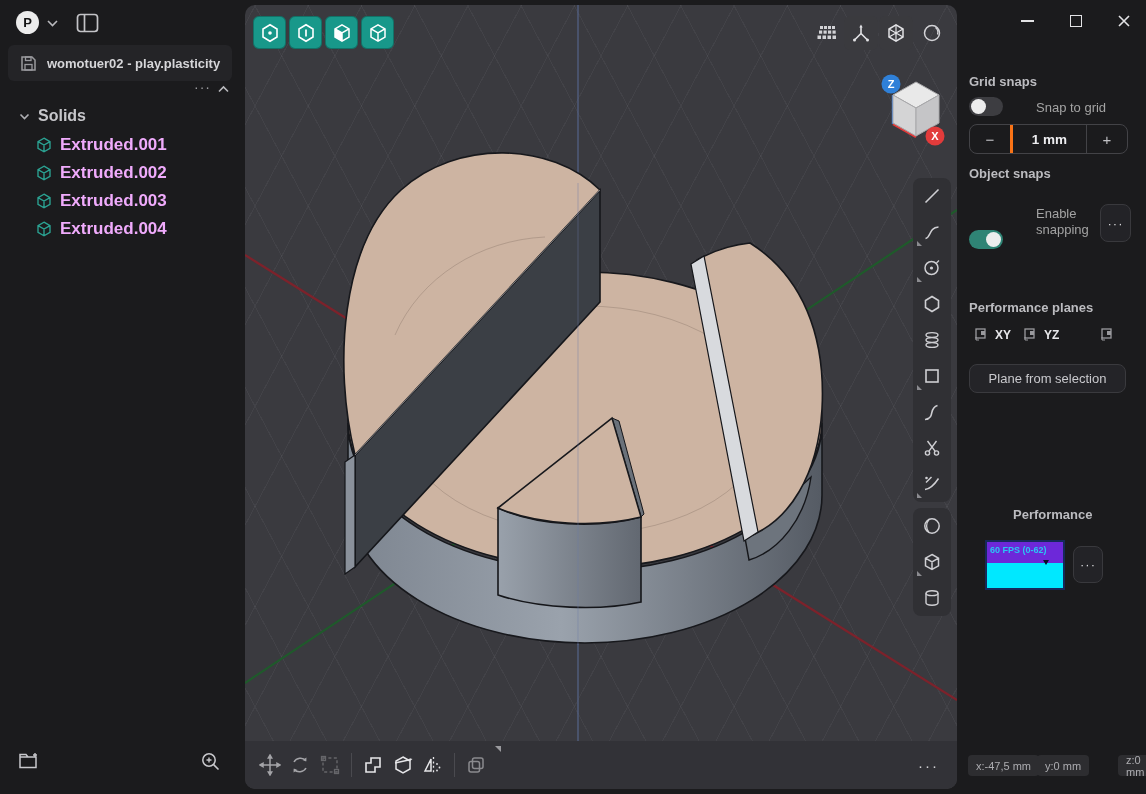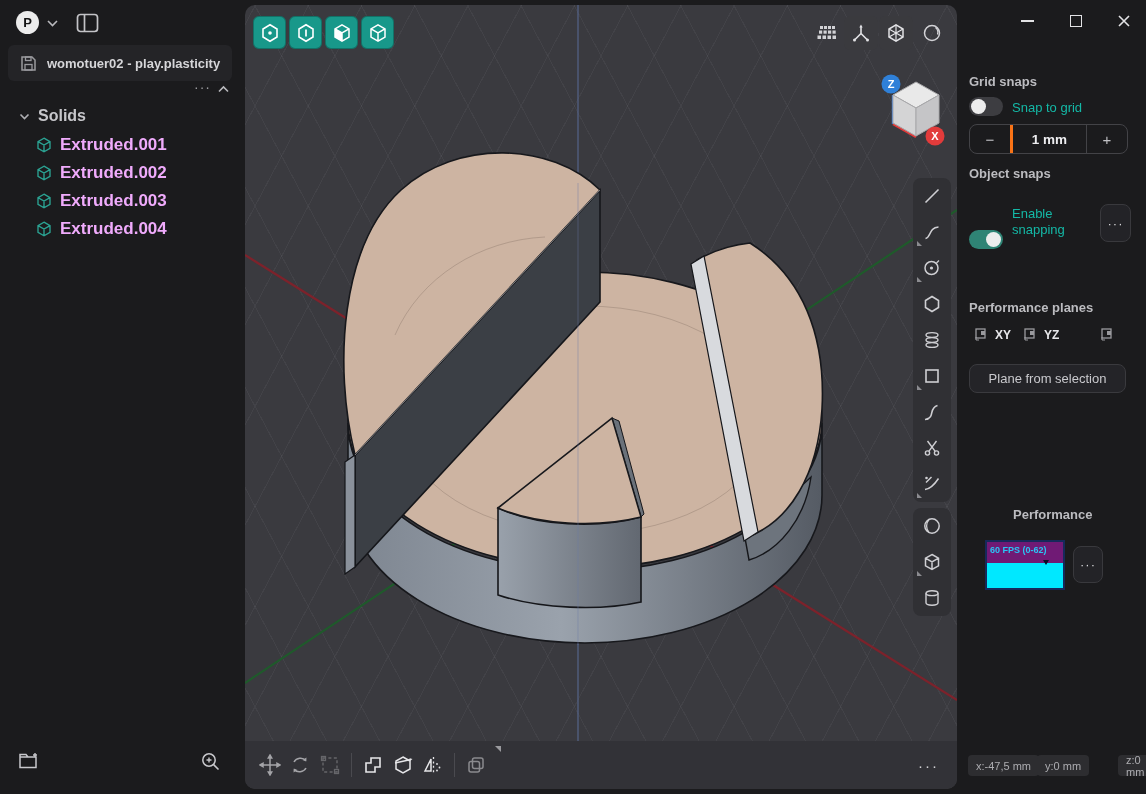--- a/index.html
+++ b/index.html
@@ -56,39 +56,39 @@
     border-right:6px solid #9a9a9e; border-bottom:6px solid transparent; }
 
   
   .sec-title { color:#bcbcc0; font-size:13px; font-weight:bold; }
   .toggle { width:34px; height:19px; border-radius:10px; position:relative; }
   .toggle.off { background:#3d3d41; }
   .toggle.on  { background:#2f8475; }
   .toggle .knob { position:absolute; top:2px; width:15px; height:15px; border-radius:50%; background:#ededed; }
   .toggle.off .knob { left:2px; }
   .toggle.on  .knob { right:2px; }
-  .p-label { color:#14b8a6; font-size:13px; }
+  .p-label { color:#a3a3a3; font-size:13px;margin-left:24px; }
 
   .stepper { left:969px; top:124px; width:159px; height:30px; border:1px solid #434347;
     border-radius:8px; display:flex; align-items:stretch; }
   .stepper .cell { display:flex; align-items:center; justify-content:center; }
   .stepper .minus, .stepper .plus { width:40px; color:#c2c2c6; font-size:15px; }
   .stepper .val { flex:1; border-left:3px solid #f97316; border-right:1px solid #434347;
     color:#ededf0; font-size:13.5px; font-weight:bold; }
 
   .more-btn { background:#232327; border:1px solid #39393d; border-radius:8px;
     color:#d8d8db; display:flex; align-items:center; justify-content:center;
     font-size:13px; letter-spacing:1px; }
 
   .plane-item { display:flex; align-items:center; gap:6px; }
   .plane-label { color:#e8e8eb; font-size:12px; font-weight:bold; }
   .panel-btn { left:969px; width:157px; height:29px; background:#242428; border:1px solid #3a3a3e;
     border-radius:8px; color:#c9c9cd; font-size:13px; display:flex; align-items:center; justify-content:center; }
 
-  .fps-box { left:985px; top:540px; width:80px; height:50px; background:#701a75;
+  .fps-box { left:985px; top:540px; width:80px; height:50px; background:#6d28d9;
     border:2px solid #16295a; position:absolute; overflow:hidden; }
   .fps-label { position:absolute; left:3px; top:3px; font-size:9px; font-weight:bold; color:#2bc4f4; white-space:nowrap; }
   .fps-fill { position:absolute; left:0; bottom:0; width:100%; height:25px; background:#00e8ff; }
   .fps-notch { position:absolute; left:56px; bottom:23px; width:0; height:0;
     border-left:3px solid transparent; border-right:3px solid transparent; border-top:5px solid #050d24; }
 
   .coord-badge { top:755px; height:21px; background:#2d2d30; border-radius:4px; color:#adadb1;
     font-size:11px; display:flex; align-items:center; justify-content:center; padding:0 8px; }
 
   svg { display:block; }

